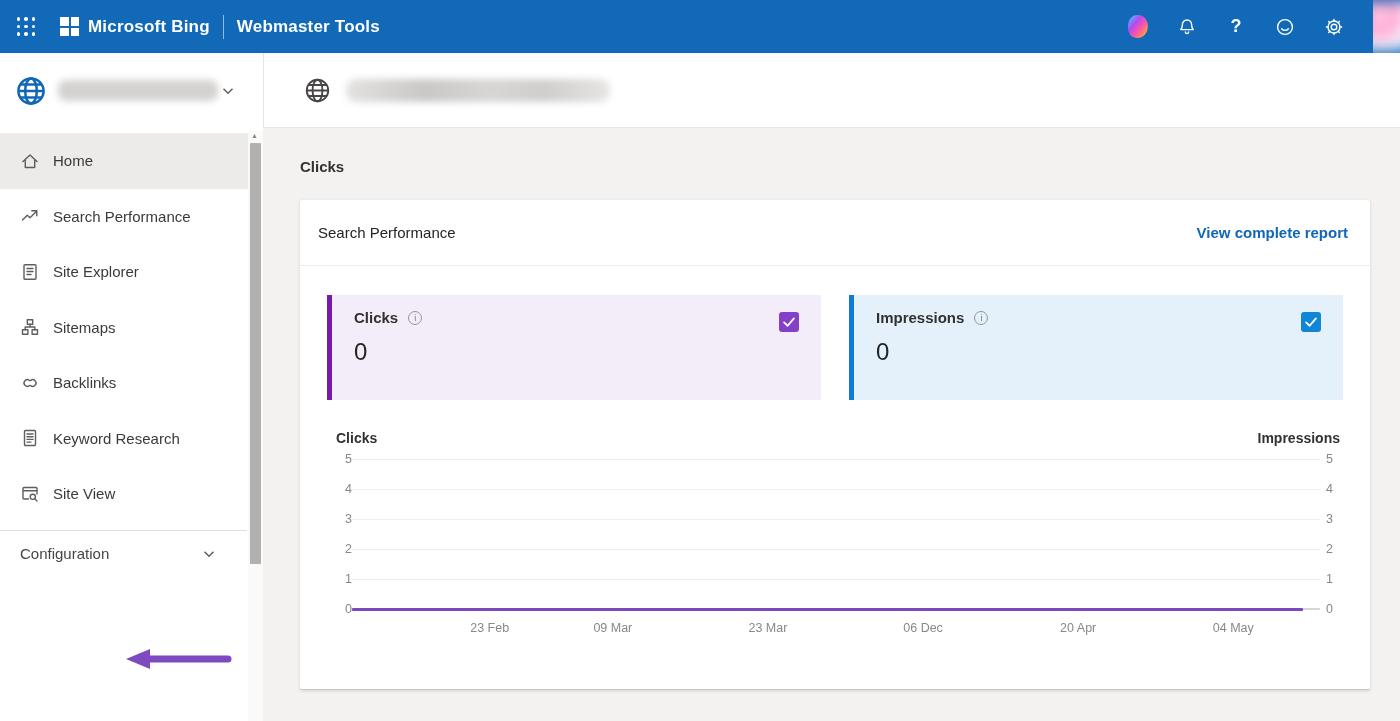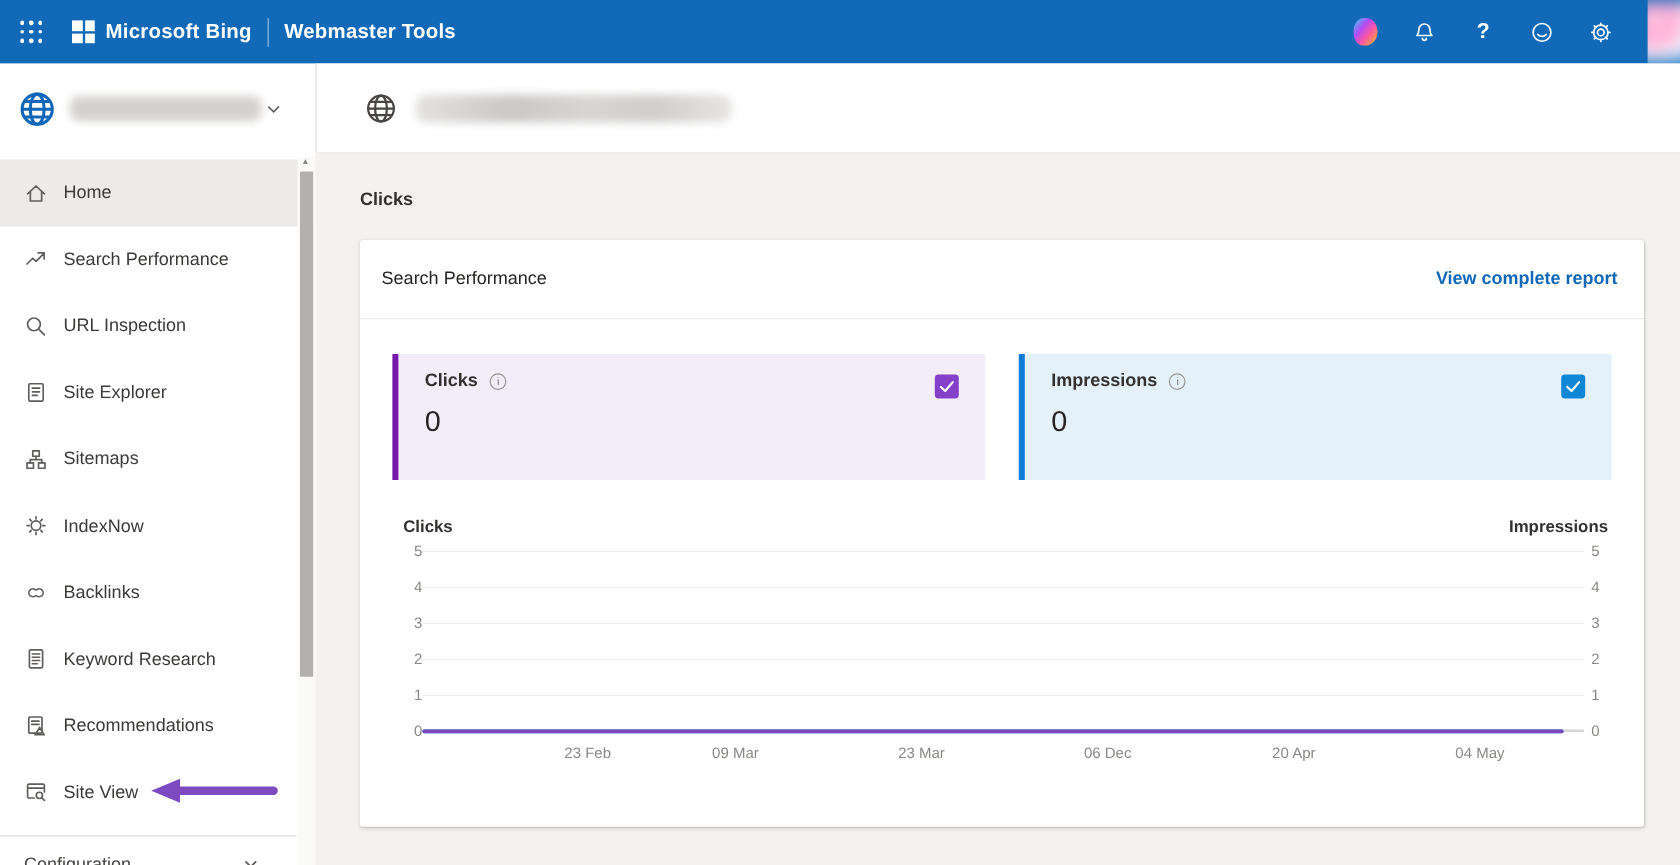--- a/index.html
+++ b/index.html
@@ -246,68 +246,50 @@
     <span class="nav-label">Home</span>
   </div>
 
   <div class="nav-item">
     <svg class="nico">
           <use href="#i-trend"></use>
         </svg>
     <span class="nav-label">Search Performance</span>
   </div>
 
-  <div class="nav-item">
-    <svg class="nico">
-          <use href="#i-magnifier"></use>
-        </svg>
-    <span class="nav-label">URL Inspection</span>
-  </div>
 
   <div class="nav-item">
     <svg class="nico">
           <use href="#i-explorer"></use>
         </svg>
     <span class="nav-label">Site Explorer</span>
   </div>
 
   <div class="nav-item">
     <svg class="nico">
           <use href="#i-sitemap"></use>
         </svg>
     <span class="nav-label">Sitemaps</span>
   </div>
 
-  <div class="nav-item">
-    <svg class="nico">
-          <use href="#i-gear-spark"></use>
-        </svg>
-    <span class="nav-label">IndexNow</span>
-  </div>
 
   <div class="nav-item">
     <svg class="nico">
           <use href="#i-link"></use>
         </svg>
     <span class="nav-label">Backlinks</span>
   </div>
 
   <div class="nav-item">
     <svg class="nico">
           <use href="#i-doc-list"></use>
         </svg>
     <span class="nav-label">Keyword Research</span>
   </div>
 
-  <div class="nav-item">
-    <svg class="nico">
-          <use href="#i-doc-warning"></use>
-        </svg>
-    <span class="nav-label">Recommendations</span>
-  </div>
 
   <div class="nav-item">
     <svg class="nico">
           <use href="#i-browser-scan"></use>
         </svg>
     <span class="nav-label">Site View</span>
   </div>
 </div>
 
   <div class="sb-divider"></div>

